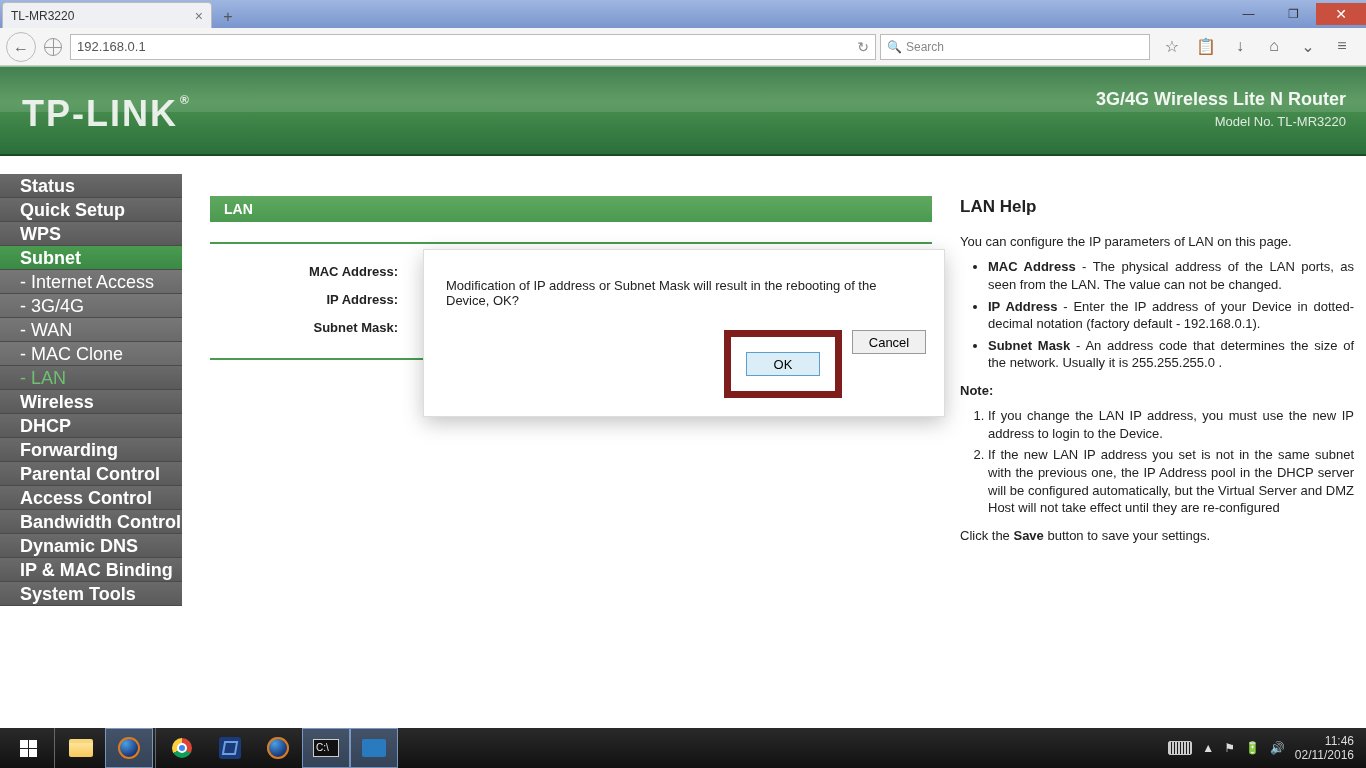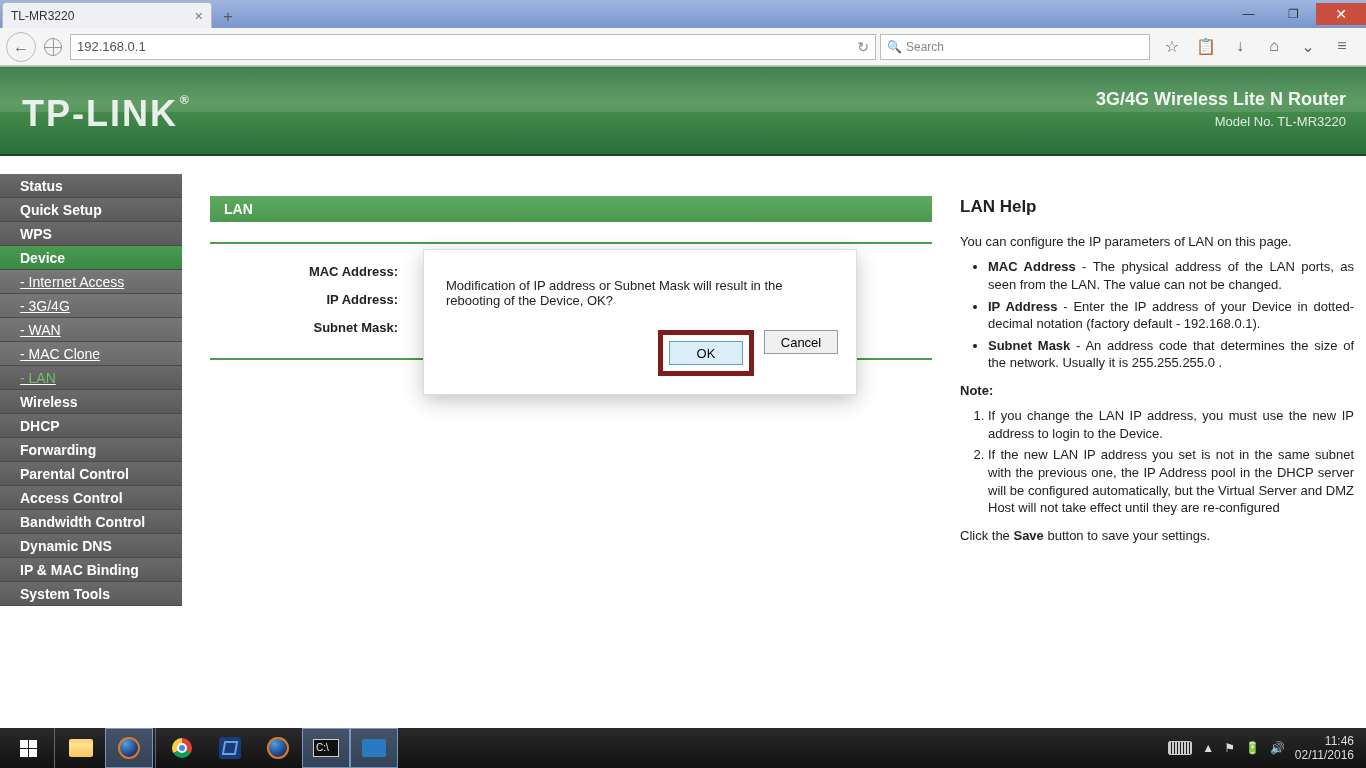--- a/index.html
+++ b/index.html
@@ -38,22 +38,22 @@
 .tp-logo { position: absolute; left: 22px; top: 26px; font-size: 36px; font-weight: bold; letter-spacing: 2px; color: #e8eee8; font-family: Arial Black, Arial, sans-serif;}
 .tp-logo .reg { font-size: 12px; vertical-align: top; margin-left: 2px;}
 .tp-header .model-box { position: absolute; right: 20px; top: 22px; text-align: right;}
 .tp-header .model-box .line1 { font-size: 18px; font-weight: bold; color: #f2f6f2;}
 .tp-header .model-box .line2 { font-size: 13px; color: #dfeadf; margin-top: 4px;}
 
 
 .cols { position: absolute; left: 0; right: 0; top: 90px; bottom: 0; display: flex;}
 .sidebar { width: 182px; background: #fff;}
 .menu { list-style: none; margin-top: 18px;}
-.menu li { height: 24px; line-height: 24px; background: linear-gradient(#6a6a6a,#5a5a5a); color: #fff; font-size: 14px; font-weight: bold; padding-left: 20px; border-bottom: 1px solid #4a4a4a; cursor: pointer;}
-.menu li.sub { background: linear-gradient(#777,#6a6a6a); padding-left: 20px; font-weight: normal; text-decoration: underline;}
+.menu li { height: 24px; line-height: 24px; background: linear-gradient(#6a6a6a,#5a5a5a); color: #fff; font-size: 18px; font-weight: bold; padding-left: 20px; border-bottom: 1px solid #4a4a4a; cursor: pointer;}
+.menu li.sub { background: linear-gradient(#777,#6a6a6a); padding-left: 20px; font-weight: normal;}
 .menu li.active-main { background: linear-gradient(#4a9a50,#3a8a45); }
 .menu li.active-sub { background: linear-gradient(#6a6a6a,#5a5a5a); }
 .menu li.active-sub span { color: #6fc06f; }
 
 .main { flex: 1; padding: 40px 14px 8px 28px; position: relative;}
 .panel-title { background: linear-gradient(#5fa85f,#4a9a50); color: #fff; height: 26px; line-height: 26px; font-size: 14px; font-weight: bold; padding-left: 14px;}
 .panel-rule { height: 0; border-bottom: 2px solid #4a9a50; margin-top: 20px;}
 .form-rows { margin-top: 14px;}
 .frow { display: flex; height: 26px; align-items: center; margin-bottom: 2px;}
 .frow label { width: 198px; text-align: right; padding-right: 10px; font-size: 13px; font-weight: bold; color: #222;}
@@ -63,25 +63,25 @@
 .helpcol { width: 420px; padding: 40px 12px 0 14px; font-size: 13px; color: #222; line-height: 1.35;}
 .helpcol h3 { font-size: 17px; margin-bottom: 14px;}
 .helpcol p { margin-bottom: 8px;}
 .helpcol ul { margin: 0 0 10px 28px;}
 .helpcol ul li { margin-bottom: 4px; text-align: justify;}
 .helpcol ol { margin: 0 0 10px 28px;}
 .helpcol ol li { margin-bottom: 4px; text-align: justify;}
 .helpcol b { font-weight: bold;}
 
 
-.modal { position: absolute; left: 424px; top: 250px; width: 432px; background: #fff; box-shadow: 0 0 0 1px #ddd, 0 6px 20px rgba(0,0,0,0.25); z-index: 50;}
+.modal { position: absolute; left: 424px; top: 250px; width: 520px; background: #fff; box-shadow: 0 0 0 1px #ddd, 0 6px 20px rgba(0,0,0,0.25); z-index: 50;}
 .modal-body { padding: 28px 22px 12px 22px; font-size: 13px; color: #222;}
 .modal-actions { display: flex; justify-content: flex-end; gap: 10px; padding: 10px 18px 18px;}
 .modal-actions button { width: 74px; height: 24px; border: 1px solid #999; background: #f0f0f0; font-size: 13px;}
-.ok-wrap { border: 5px solid #7f1d1d; padding: 6px;}
+.ok-wrap { border: 7px solid #7f1d1d; padding: 15px;}
 .ok-wrap button { background: #dbeef8; border: 1px solid #5a9fcf;}
 
 
 .taskbar { position: absolute; left: 0; right: 0; bottom: 0; height: 40px; background: linear-gradient(#2a2a2a,#111); display: flex; align-items: center; padding: 0 4px;}
 .tb-btn { width: 48px; height: 40px; display: flex; align-items: center; justify-content: center; color: #ddd; font-size: 18px;}
 .tb-btn.active { background: rgba(120,160,220,0.35); box-shadow: inset 0 0 0 1px rgba(160,200,255,0.6);}
 .tb-sep { flex: 1;}
 .tray { display: flex; align-items: center; gap: 10px; color: #ddd; font-size: 12px; padding-right: 8px;}
 .clock { text-align: right; line-height: 1.2; font-size: 12px;}
 .start-flag { display: grid; grid-template-columns: 8px 8px; grid-template-rows: 8px 8px; gap: 1px;}
@@ -153,21 +153,21 @@
       <div class="line1">3G/4G Wireless Lite N Router</div>
       <div class="line2">Model No. TL-MR3220</div>
     </div>
   </div>
   <div class="cols">
     <div class="sidebar">
       <ul class="menu" id="menu">
           <li><span>Status</span></li>
           <li><span>Quick Setup</span></li>
           <li><span>WPS</span></li>
-          <li class="active-main"><span>Device</span></li>
+          <li class="active-main"><span>Subnet</span></li>
           <li class="sub"><span>- Internet Access</span></li>
           <li class="sub"><span>- 3G/4G</span></li>
           <li class="sub"><span>- WAN</span></li>
           <li class="sub"><span>- MAC Clone</span></li>
           <li class="sub active-sub"><span>- LAN</span></li>
           <li><span>Wireless</span></li>
           <li><span>DHCP</span></li>
           <li><span>Forwarding</span></li>
           <li><span>Parental Control</span></li>
           <li><span>Access Control</span></li>

